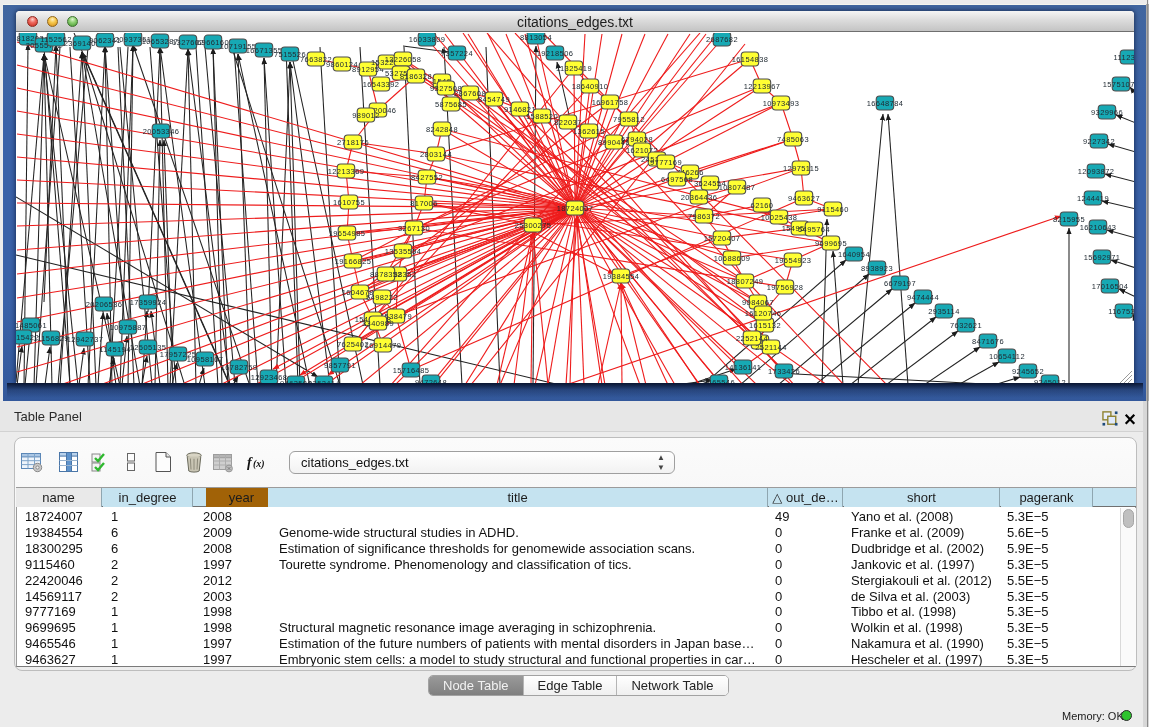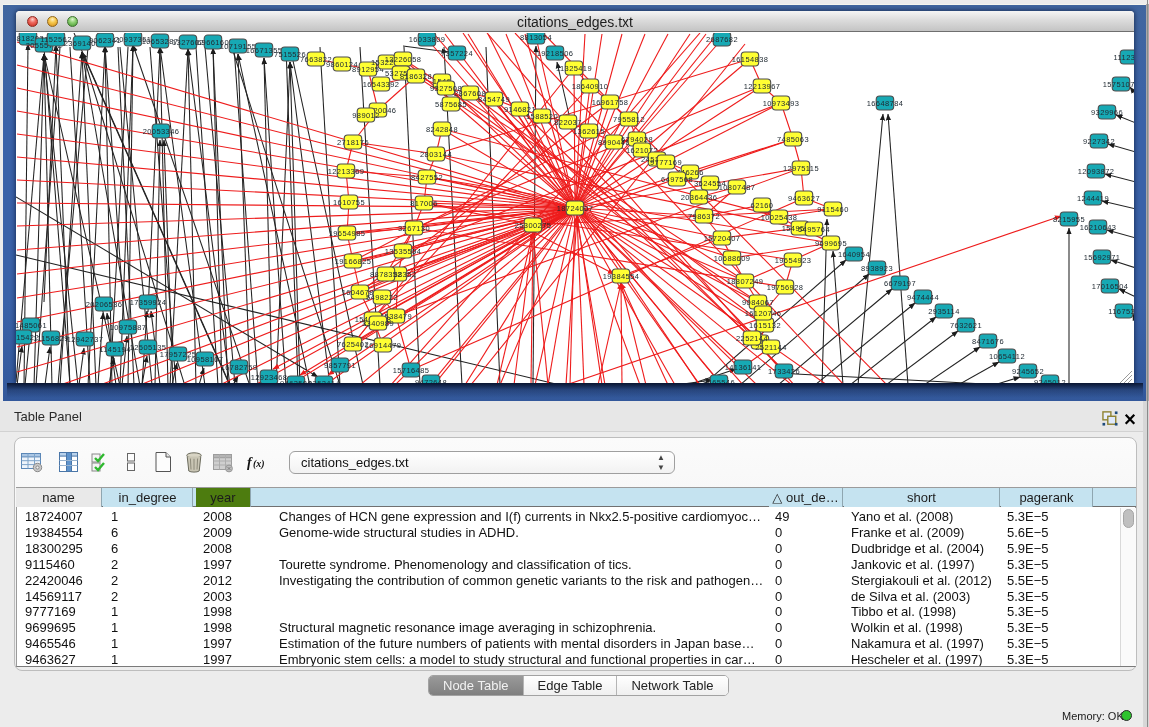--- a/index.html
+++ b/index.html
@@ -747,66 +747,66 @@
     </svg></div>
 <div class="tbico" style="left:245px"><svg width="26" height="24" viewBox="0 0 26 24">
       <text x="2" y="17" font-family="Liberation Serif, serif" font-style="italic" font-weight="bold" font-size="14" fill="#111">f</text>
       <text x="8" y="17" font-family="Liberation Serif, serif" font-style="italic" font-weight="bold" font-size="10" fill="#111">(x)</text>
     </svg></div>
 <div id="dd">citations_edges.txt<span class="arr">▲<br>▼</span></div>
 <div id="tbl"></div>
 <div id="thead">
     <div class="hc" style="left:0px;width:86px;background:#e9e9e9">name</div>
     <div class="hc" style="left:87px;width:90px;background:#c5e3f0">in_degree</div>
-    <div class="hc" style="left:180px;width:55px;background:#4d7c0f">year</div>
+    <div class="hc" style="left:190px;width:72px;background:#a16207">year</div>
+    <div class="hc" style="left:252px;width:500px;background:#c5e3f0">title</div>
     <div class="hc" style="left:753px;width:74px;background:#c5e3f0">△ out_de…</div>
     <div class="hc" style="left:828px;width:156px;background:#c5e3f0">short</div>
     <div class="hc" style="left:985px;width:92px;background:#c5e3f0">pagerank</div>
   </div>
 <div id="tbody">
     <div class="tr" style="top:0.0px">
       <span style="left:8px">18724007</span>
       <span style="left:94px">1</span>
       <span style="left:186px">2008</span>
-      <span style="left:262px">Changes of HCN gene expression and I(f) currents in Nkx2.5‑positive cardiomyoc…</span>
       <span style="left:758px">49</span>
       <span style="left:834px">Yano et al. (2008)</span>
       <span style="left:990px">5.3E−5</span>
     </div>
     <div class="tr" style="top:15.9px">
       <span style="left:8px">19384554</span>
       <span style="left:94px">6</span>
       <span style="left:186px">2009</span>
       <span style="left:262px">Genome‑wide structural studies in ADHD.</span>
       <span style="left:758px">0</span>
       <span style="left:834px">Franke et al. (2009)</span>
       <span style="left:990px">5.6E−5</span>
     </div>
     <div class="tr" style="top:31.8px">
       <span style="left:8px">18300295</span>
       <span style="left:94px">6</span>
       <span style="left:186px">2008</span>
+      <span style="left:262px">Estimation of significance thresholds for genomewide association scans.</span>
       <span style="left:758px">0</span>
-      <span style="left:834px">Dudbridge et al. (2004)</span>
+      <span style="left:834px">Dudbridge et al. (2002)</span>
       <span style="left:990px">5.9E−5</span>
     </div>
     <div class="tr" style="top:47.7px">
       <span style="left:8px">9115460</span>
       <span style="left:94px">2</span>
       <span style="left:186px">1997</span>
       <span style="left:262px">Tourette syndrome. Phenomenology and classification of tics.</span>
       <span style="left:758px">0</span>
       <span style="left:834px">Jankovic et al. (1997)</span>
       <span style="left:990px">5.3E−5</span>
     </div>
     <div class="tr" style="top:63.6px">
       <span style="left:8px">22420046</span>
       <span style="left:94px">2</span>
       <span style="left:186px">2012</span>
-      <span style="left:262px">Investigating the contribution of common genetic variants to the risk and pathogen…</span>
       <span style="left:758px">0</span>
       <span style="left:834px">Stergiakouli et al. (2012)</span>
       <span style="left:990px">5.5E−5</span>
     </div>
     <div class="tr" style="top:79.5px">
       <span style="left:8px">14569117</span>
       <span style="left:94px">2</span>
       <span style="left:186px">2003</span>
       <span style="left:758px">0</span>
       <span style="left:834px">de Silva et al. (2003)</span>
@@ -828,21 +828,21 @@
       <span style="left:758px">0</span>
       <span style="left:834px">Wolkin et al. (1998)</span>
       <span style="left:990px">5.3E−5</span>
     </div>
     <div class="tr" style="top:127.2px">
       <span style="left:8px">9465546</span>
       <span style="left:94px">1</span>
       <span style="left:186px">1997</span>
       <span style="left:262px">Estimation of the future numbers of patients with mental disorders in Japan base…</span>
       <span style="left:758px">0</span>
-      <span style="left:834px">Nakamura et al. (1997)</span>
+      <span style="left:834px">Nakamura et al. (1990)</span>
       <span style="left:990px">5.3E−5</span>
     </div>
     <div class="tr" style="top:143.1px">
       <span style="left:8px">9463627</span>
       <span style="left:94px">1</span>
       <span style="left:186px">1997</span>
       <span style="left:262px">Embryonic stem cells: a model to study structural and functional properties in car…</span>
       <span style="left:758px">0</span>
       <span style="left:834px">Hescheler et al. (1997)</span>
       <span style="left:990px">5.3E−5</span>

